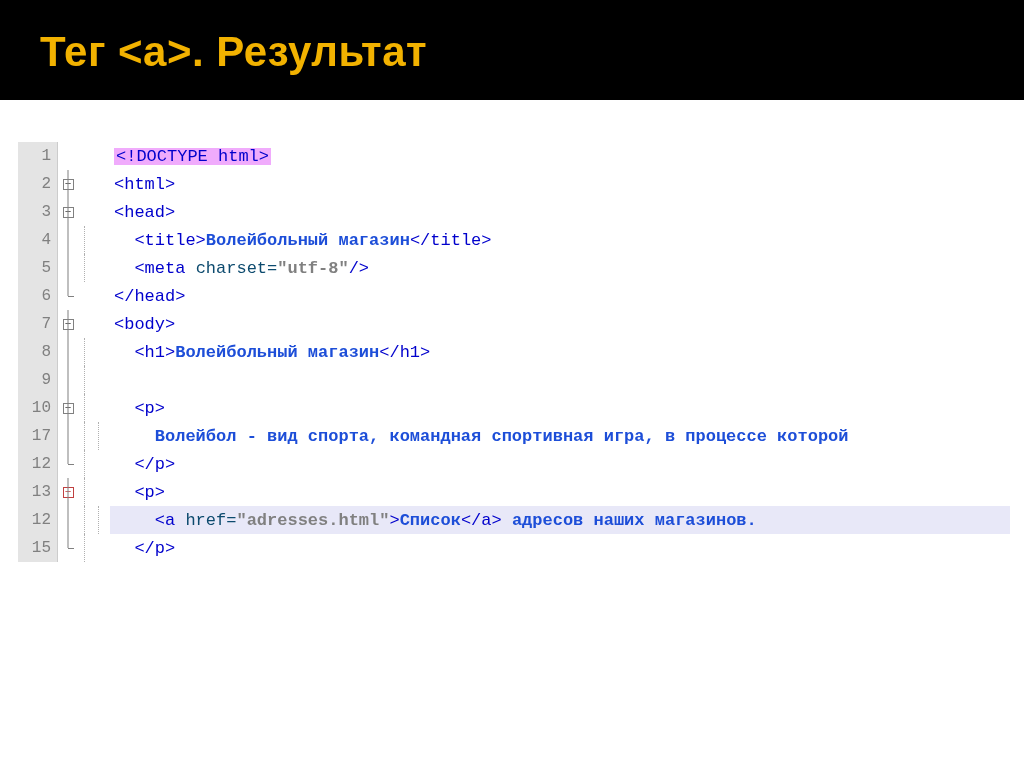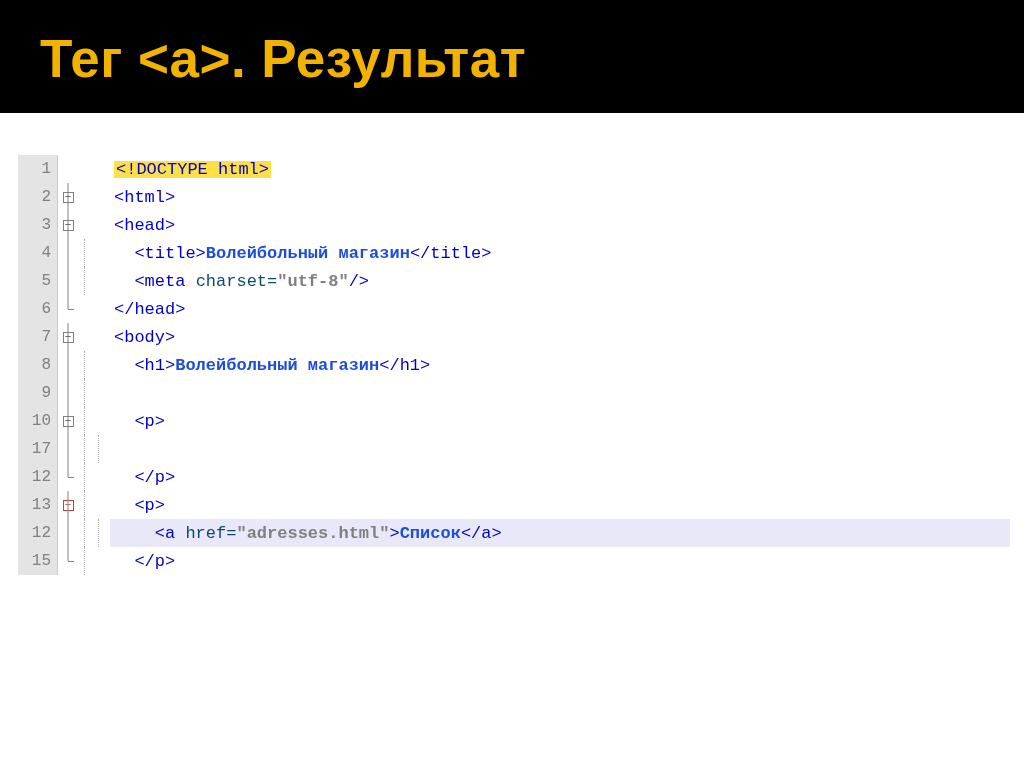--- a/index.html
+++ b/index.html
@@ -10,21 +10,21 @@
     font-family: "Segoe UI", Arial, sans-serif;
     overflow: hidden;
   }
   .header-band {
     background: #000;
     padding: 28px 40px 24px 40px;
     border-bottom: 4px solid #fff;
   }
   .slide-title {
     color: #f2b200;
-    font-size: 53px;
+    font-size: 42px;
     font-weight: 700;
     letter-spacing: 0.5px;
   }
   .code-area {
     margin-top: 38px;
     margin-left: 18px;
     font-family: "Courier New", monospace;
     font-size: 17px;
     line-height: 1;
   }
@@ -100,21 +100,21 @@
     align-items: center;
     white-space: pre;
     padding-left: 4px;
     color: #000;
   }
   .row.hl .content { background: #e8e8f8; width: 900px; }
   .t-tag   { color: #0000cc; }
   .t-attr  { color: #0c4a6e; }
   .t-str   { color: #808080; font-weight: bold; }
   .t-text  { color: #1d4ed8; font-weight: bold; }
-  .t-doctype-bg { background: #fde047; padding: 0 2px; }
+  .t-doctype-bg { background: #f0abfc; padding: 0 2px; }
 </style>
 </head>
 <body>
 
 <div class="header-band">
   <div class="slide-title">Тег &lt;a&gt;. Результат</div>
 </div>
 
 <div class="code-area" id="code-area">
     <div class="row">
@@ -215,20 +215,21 @@
     </div>
     <div class="row">
       <div class="ln">17</div>
       <div class="fold">
         <div class="fold-line-v full"></div>
       </div>
       <div class="guide">
         <div class="guide-dots" style="left: 6px;"></div>
         <div class="guide-dots" style="left: 20px;"></div>
       </div>
+      <div class="content"><span>    </span><span class="t-text">Волейбол - вид спорта, командная спортивная игра, в процессе которой</span></div>
     </div>
     <div class="row">
       <div class="ln">12</div>
       <div class="fold">
         <div class="fold-line-v tophalf"></div>
         <div class="fold-corner"></div>
       </div>
       <div class="guide">
         <div class="guide-dots" style="left: 6px;"></div>
       </div>
@@ -248,21 +249,21 @@
     </div>
     <div class="row hl">
       <div class="ln">12</div>
       <div class="fold">
         <div class="fold-line-v full"></div>
       </div>
       <div class="guide">
         <div class="guide-dots" style="left: 6px;"></div>
         <div class="guide-dots" style="left: 20px;"></div>
       </div>
-      <div class="content"><span>    </span><span class="t-tag">&lt;a </span><span class="t-attr">href=</span><span class="t-str">"adresses.html"</span><span class="t-tag">&gt;</span><span class="t-text">Список</span><span class="t-tag">&lt;/a&gt;</span></div>
+      <div class="content"><span>    </span><span class="t-tag">&lt;a </span><span class="t-attr">href=</span><span class="t-str">"adresses.html"</span><span class="t-tag">&gt;</span><span class="t-text">Список</span><span class="t-tag">&lt;/a&gt;</span><span class="t-text"> адресов наших магазинов.</span></div>
     </div>
     <div class="row">
       <div class="ln">15</div>
       <div class="fold">
         <div class="fold-line-v tophalf"></div>
         <div class="fold-corner"></div>
       </div>
       <div class="guide">
         <div class="guide-dots" style="left: 6px;"></div>
       </div>

